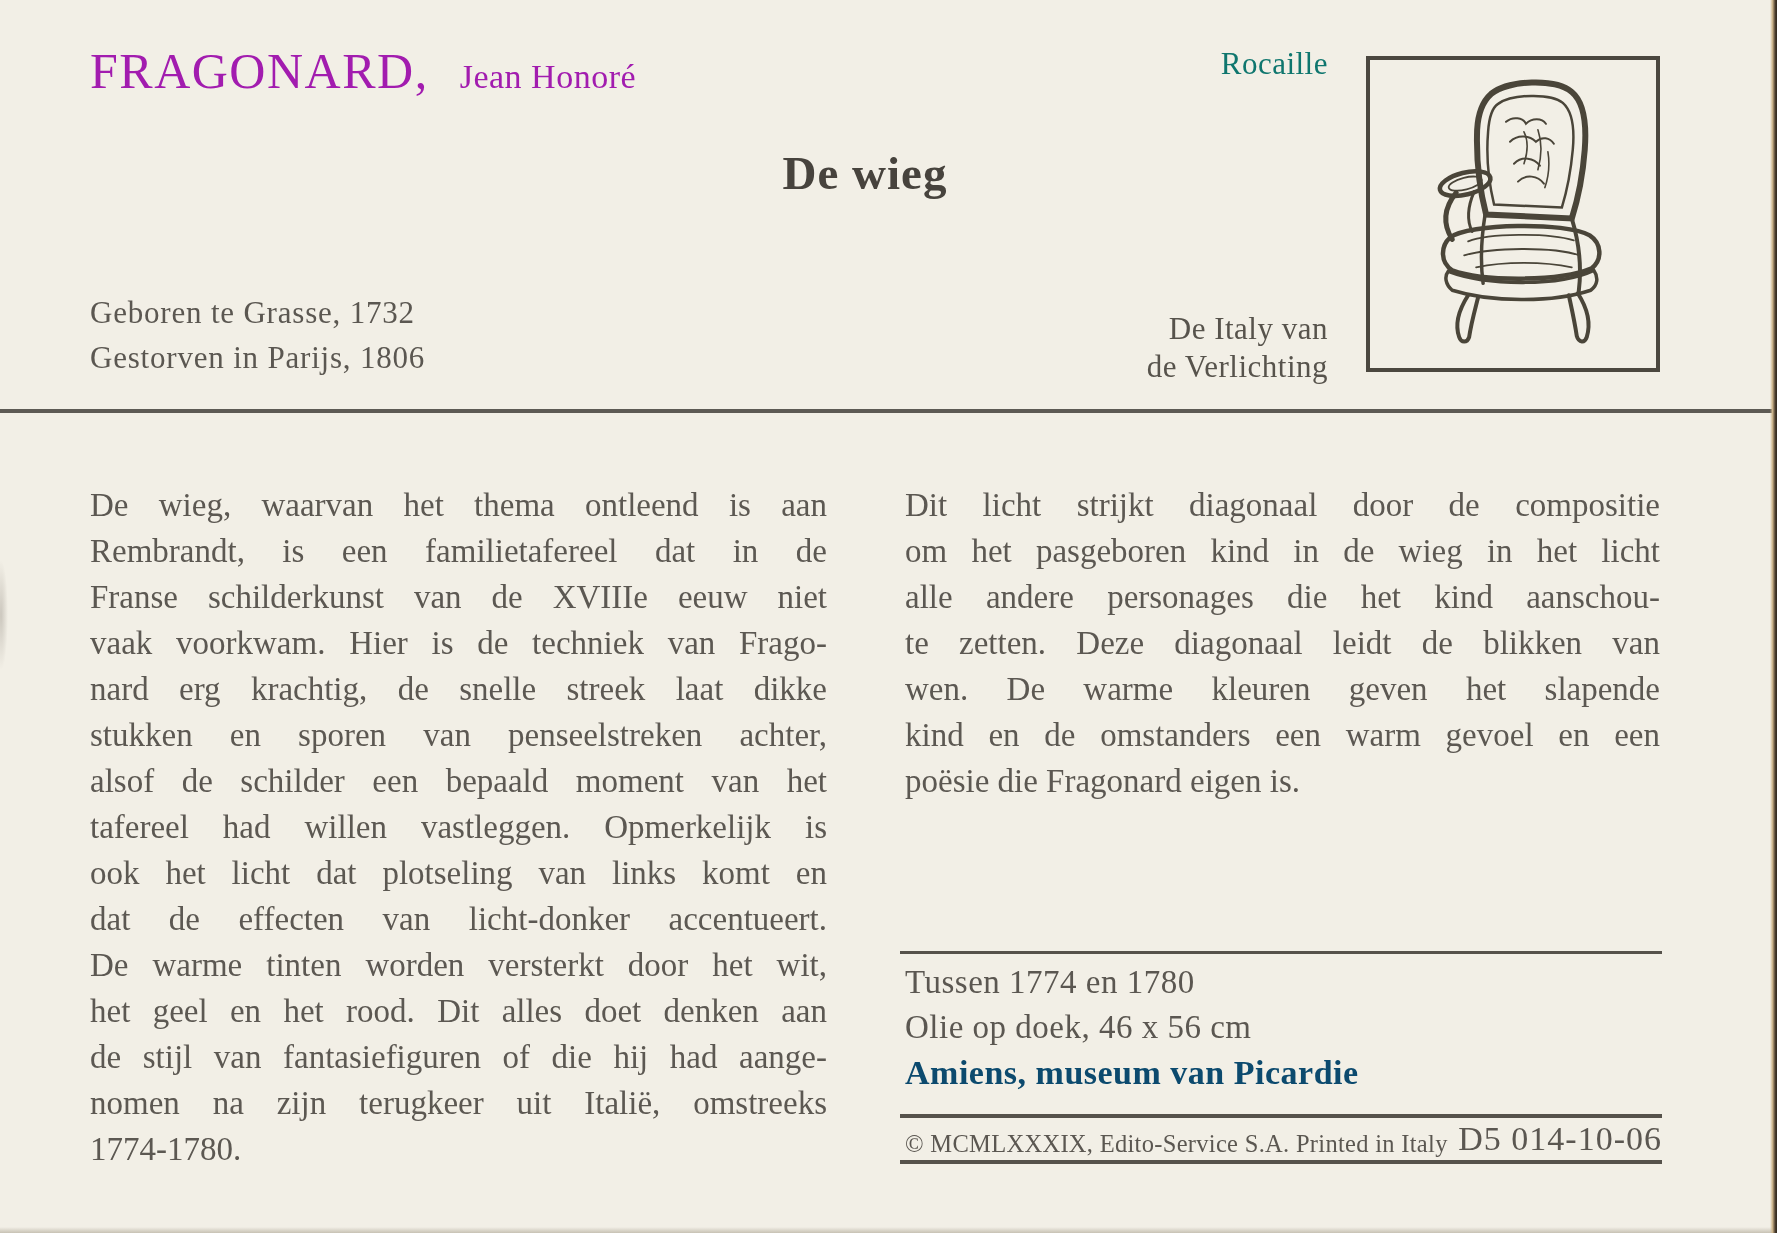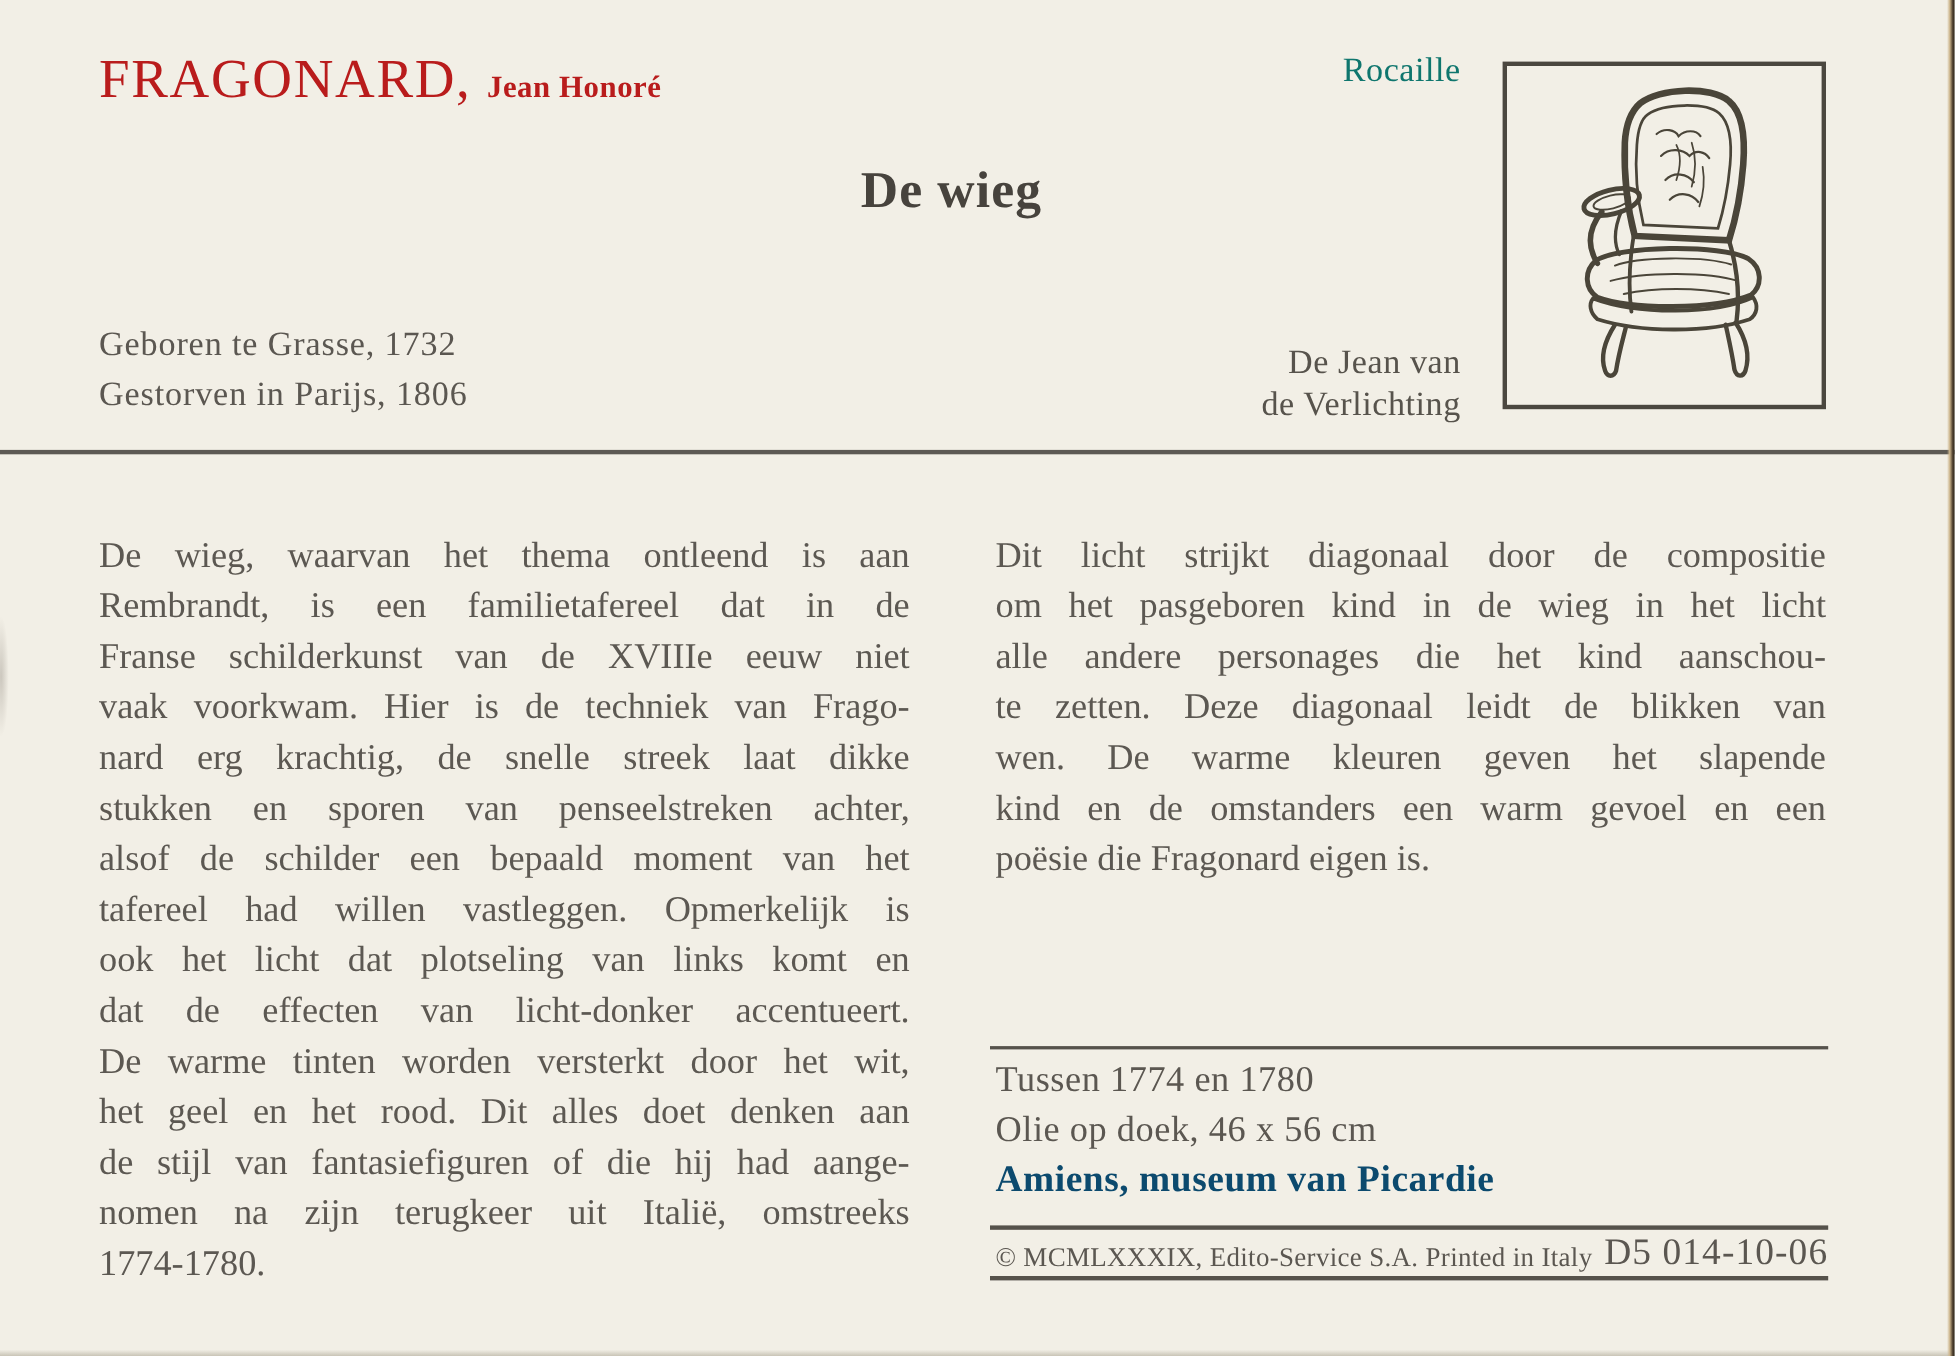--- a/index.html
+++ b/index.html
@@ -24,25 +24,25 @@
     background:linear-gradient(to bottom,rgba(0,0,0,0),#c7c2b4);
   }
   .smudge-left{
     position:absolute;left:-6px;top:560px;width:14px;height:110px;
     background:radial-gradient(closest-side,rgba(90,80,70,.25),rgba(90,80,70,0));
   }
 
   
   .artist{
     position:absolute;left:90px;top:42px;
-    display:flex;align-items:baseline;gap:14px;white-space:nowrap;
-    color:#b91c1c;
+    display:flex;align-items:baseline;gap:31px;white-space:nowrap;
+    color:#a21caf;
   }
   .artist .surname{font-size:50px;letter-spacing:1.5px;}
-  .artist .firstname{font-size:28px;letter-spacing:0.5px;font-weight:bold;}
+  .artist .firstname{font-size:34px;letter-spacing:0.5px;}
   .page-title{
     position:absolute;left:0;top:146px;width:1660px;
     text-align:center;font-size:47px;font-weight:bold;
     color:#47433d;letter-spacing:1px;padding-left:35px;
   }
   .rocaille{
     position:absolute;left:1040px;top:46px;width:288px;
     text-align:right;font-size:31px;color:#0f766e;letter-spacing:0.5px;
   }
   .life-dates{
@@ -108,21 +108,21 @@
   <div class="page-title">De wieg</div>
 
   <div class="rocaille">Rocaille</div>
 
   <div class="life-dates">
     <div>Geboren te Grasse, 1732</div>
     <div>Gestorven in Parijs, 1806</div>
   </div>
 
   <div class="era">
-    <div>De Jean van</div>
+    <div>De Italy van</div>
     <div>de Verlichting</div>
   </div>
 
   <div class="chair-box">
     <svg viewBox="0 0 250 285" width="252" height="284" aria-hidden="true">
       <g fill="none" stroke="#4a4539" stroke-linecap="round">
 
         <path d="M103,22 C120,8 168,6 184,20 C196,30 199,52 197,78 C195,104 190,128 184,147 L98,143 C92,120 88,88 89,58 C90,40 95,29 103,22 Z" stroke-width="6"></path>
 
         <path d="M110,32 C124,22 163,21 175,31 C184,39 187,56 185,78 C183,100 179,120 174,136 L106,133 C101,112 98,84 100,60 C101,45 104,36 110,32 Z" stroke-width="2.5"></path>

